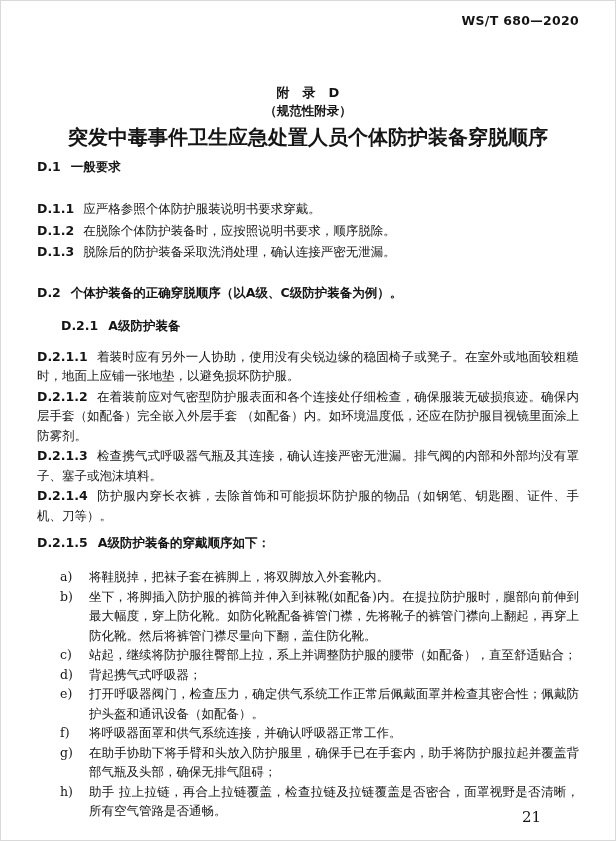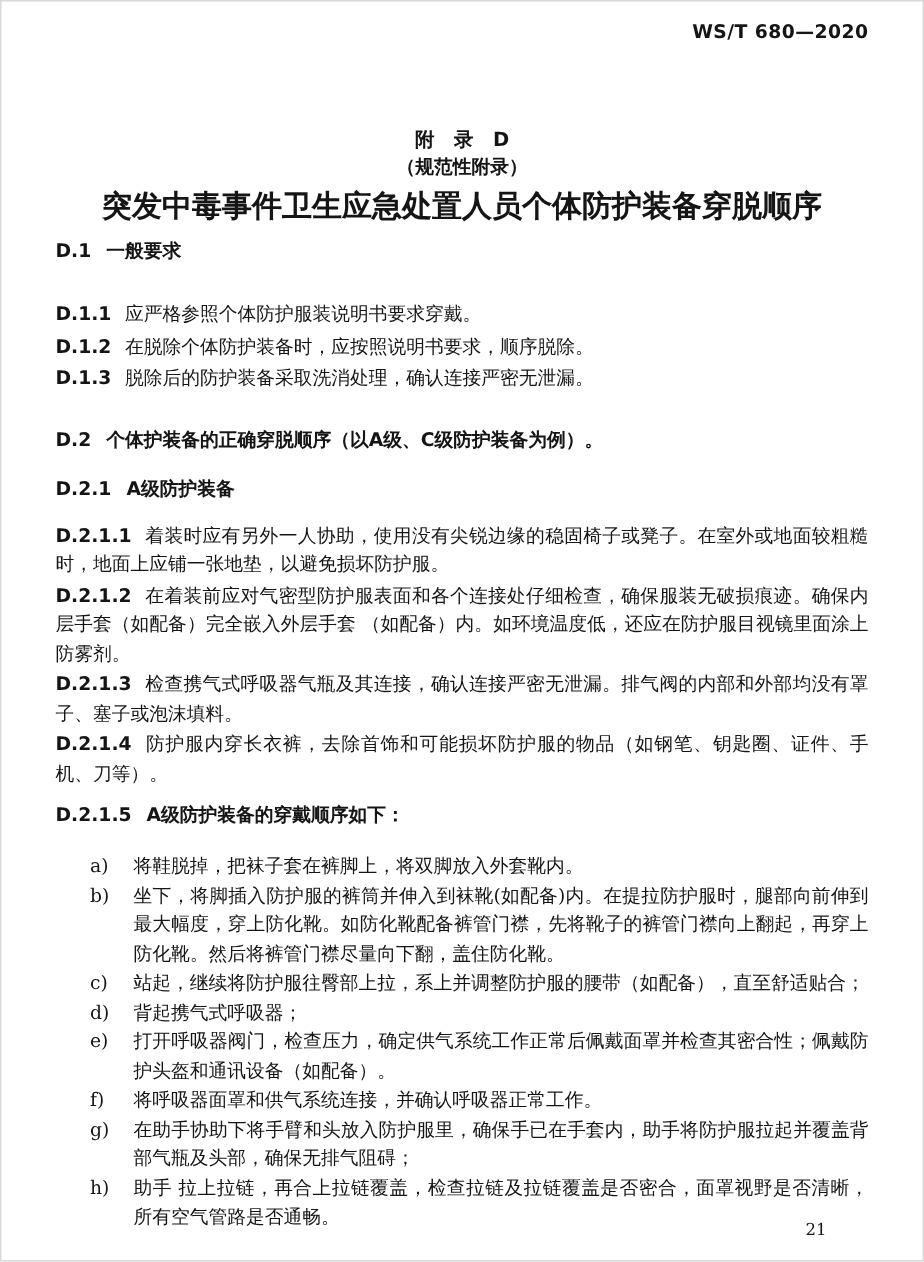--- a/index.html
+++ b/index.html
@@ -44,21 +44,21 @@
   
   .heading {
     font-family: "DejaVu Sans", sans-serif;
     font-weight: bold;
     font-size: 12.5px;
     line-height: 19px;
   }
   .heading .h-num { margin-right: 10px; }
   .h-d1   { margin-top: 6px; margin-bottom: 23px; }
   .h-d2   { margin-top: 20px; margin-bottom: 0; }
-  .h-d21  { margin-top: 14px; margin-bottom: 12px; }
+  .h-d21  { margin-top: 14px; margin-bottom: 12px; margin-left: 24px; }
   .h-d215 { margin-top: 8px;  margin-bottom: 15px; }
   .h-d216 { margin-top: 12px; margin-bottom: 15px; }
 
   
   .para {
     font-size: 12.5px;
     line-height: 19.5px;
     text-align: justify;
     margin: 0;
   }
@@ -89,23 +89,23 @@
     margin-right: 13px;
   }
   .letter-list .text {
     flex: 1;
     text-align: justify;
   }
 
   
   .page-number {
     position: absolute;
-    right: 64px;
+    right: 74px;
     bottom: 14px;
-    font-size: 11px;
+    font-size: 15px;
     font-family: "DejaVu Serif", serif;
   }
 </style>
 </head>
 <body>
 
 <div class="page">
 
   <div class="std-header">WS/T 680—2020</div>
 

